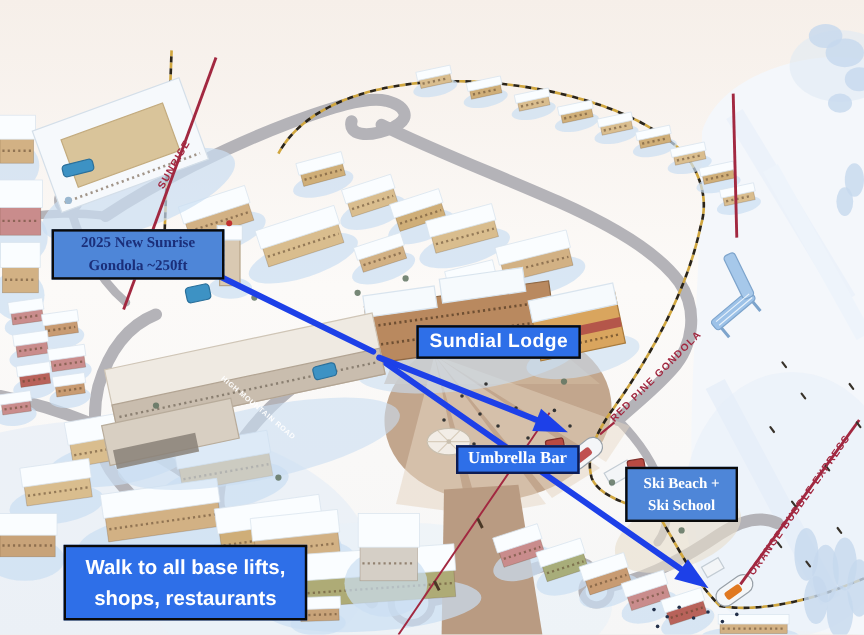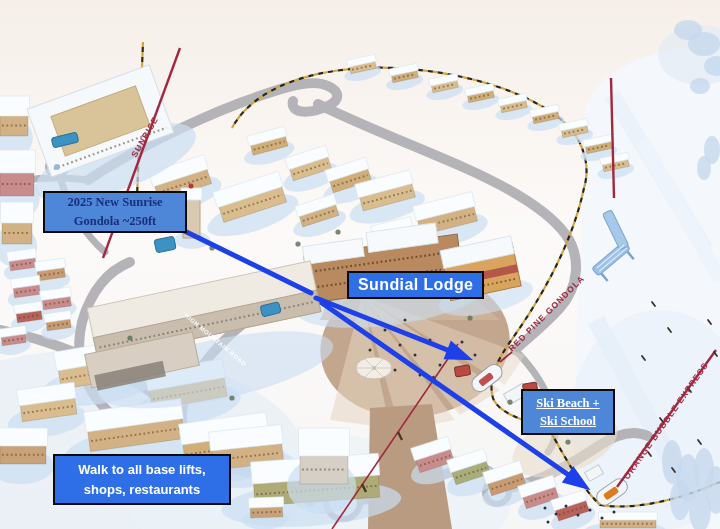--- a/index.html
+++ b/index.html
@@ -19,23 +19,23 @@
       font-weight:bold;font-size:12.5px;line-height:1.5;
       color:var(--annotation-text-navy,#1b2f7a);border:2.5px solid #0a0a0a;margin-left:27px;}
   #lbl-sundial{left:308px;top:271px;padding:3px 9px;font-weight:bold;
       font-size:16px;letter-spacing:.4px;border:2.5px solid #0a0a0a;}
   #lbl-pendry{left:132px;top:310px;padding:2px 13px;font-weight:bold;
       font-size:15px;border:2px solid #0a0a0a;}
   #lbl-umbrella{left:341px;top:371px;padding:2px 8px;font-weight:bold;
       font-size:14px;border:2px solid #0d1b52;}
   #lbl-ski-beach{left:521px;top:389px;width:94px;padding:3px 0;
       font-weight:bold;font-size:12.5px;line-height:1.45;color:#fff;
-      border:2.5px solid #0a0a0a;text-decoration:underline;}
-  #lbl-walk{left:14px;top:454px;width:178px;padding:4px 0;font-weight:bold;
-      font-size:13px;line-height:1.5;border:2.5px solid #0a0a0a;}
+      border:2.5px solid #0a0a0a;}
+  #lbl-walk{left:14px;top:454px;width:203px;padding:4px 0;font-weight:bold;
+      font-size:17px;line-height:1.5;border:2.5px solid #0a0a0a;}
 
   
   .road{fill:none;stroke:#b4b3b8;stroke-width:10;stroke-linecap:round;}
   .road-thin{fill:none;stroke:#b4b3b8;stroke-width:7;stroke-linecap:round;}
   .ring{fill:#eef4f9;stroke:#b4b3b8;stroke-width:6;}
   .bound-y{fill:none;stroke:#d0a63e;stroke-width:2.2;stroke-dasharray:5 5;}
   .bound-b{fill:none;stroke:#2b2418;stroke-width:2.2;stroke-dasharray:5 5;stroke-dashoffset:5;}
   .lift{fill:none;stroke:var(--lift-red,#a22840);stroke-width:2.4;}
   .lift-thin{fill:none;stroke:var(--lift-red,#a22840);stroke-width:1.6;}
   .lift-text{fill:var(--lift-red,#a22840);font-weight:bold;font-size:8.5px;
@@ -520,17 +520,18 @@
   <g id="arrows">
     <path class="arrow" d="M311,293 L162,220" marker-end="url(#arrowhead)"></path>
     <path class="arrow" d="M316,298 L450,351" marker-end="url(#arrowhead)"></path>
     <path class="arrow" d="M322,303 L570,476" marker-end="url(#arrowhead)"></path>
   </g>
 </svg>
 
 <div class="map-label lbl-muted serif" id="lbl-sunrise-gondola">2025 New Sunrise
 Gondola ~250ft</div>
 <div class="map-label lbl-bright sans" id="lbl-sundial">Sundial Lodge</div>
+<div class="map-label lbl-bright serif" id="lbl-umbrella">Umbrella Bar</div>
 <div class="map-label lbl-muted serif" id="lbl-ski-beach">Ski Beach +
 Ski School</div>
 <div class="map-label lbl-bright sans" id="lbl-walk">Walk to all base lifts,
 shops, restaurants</div>
 </div>
 
 </body></html>

